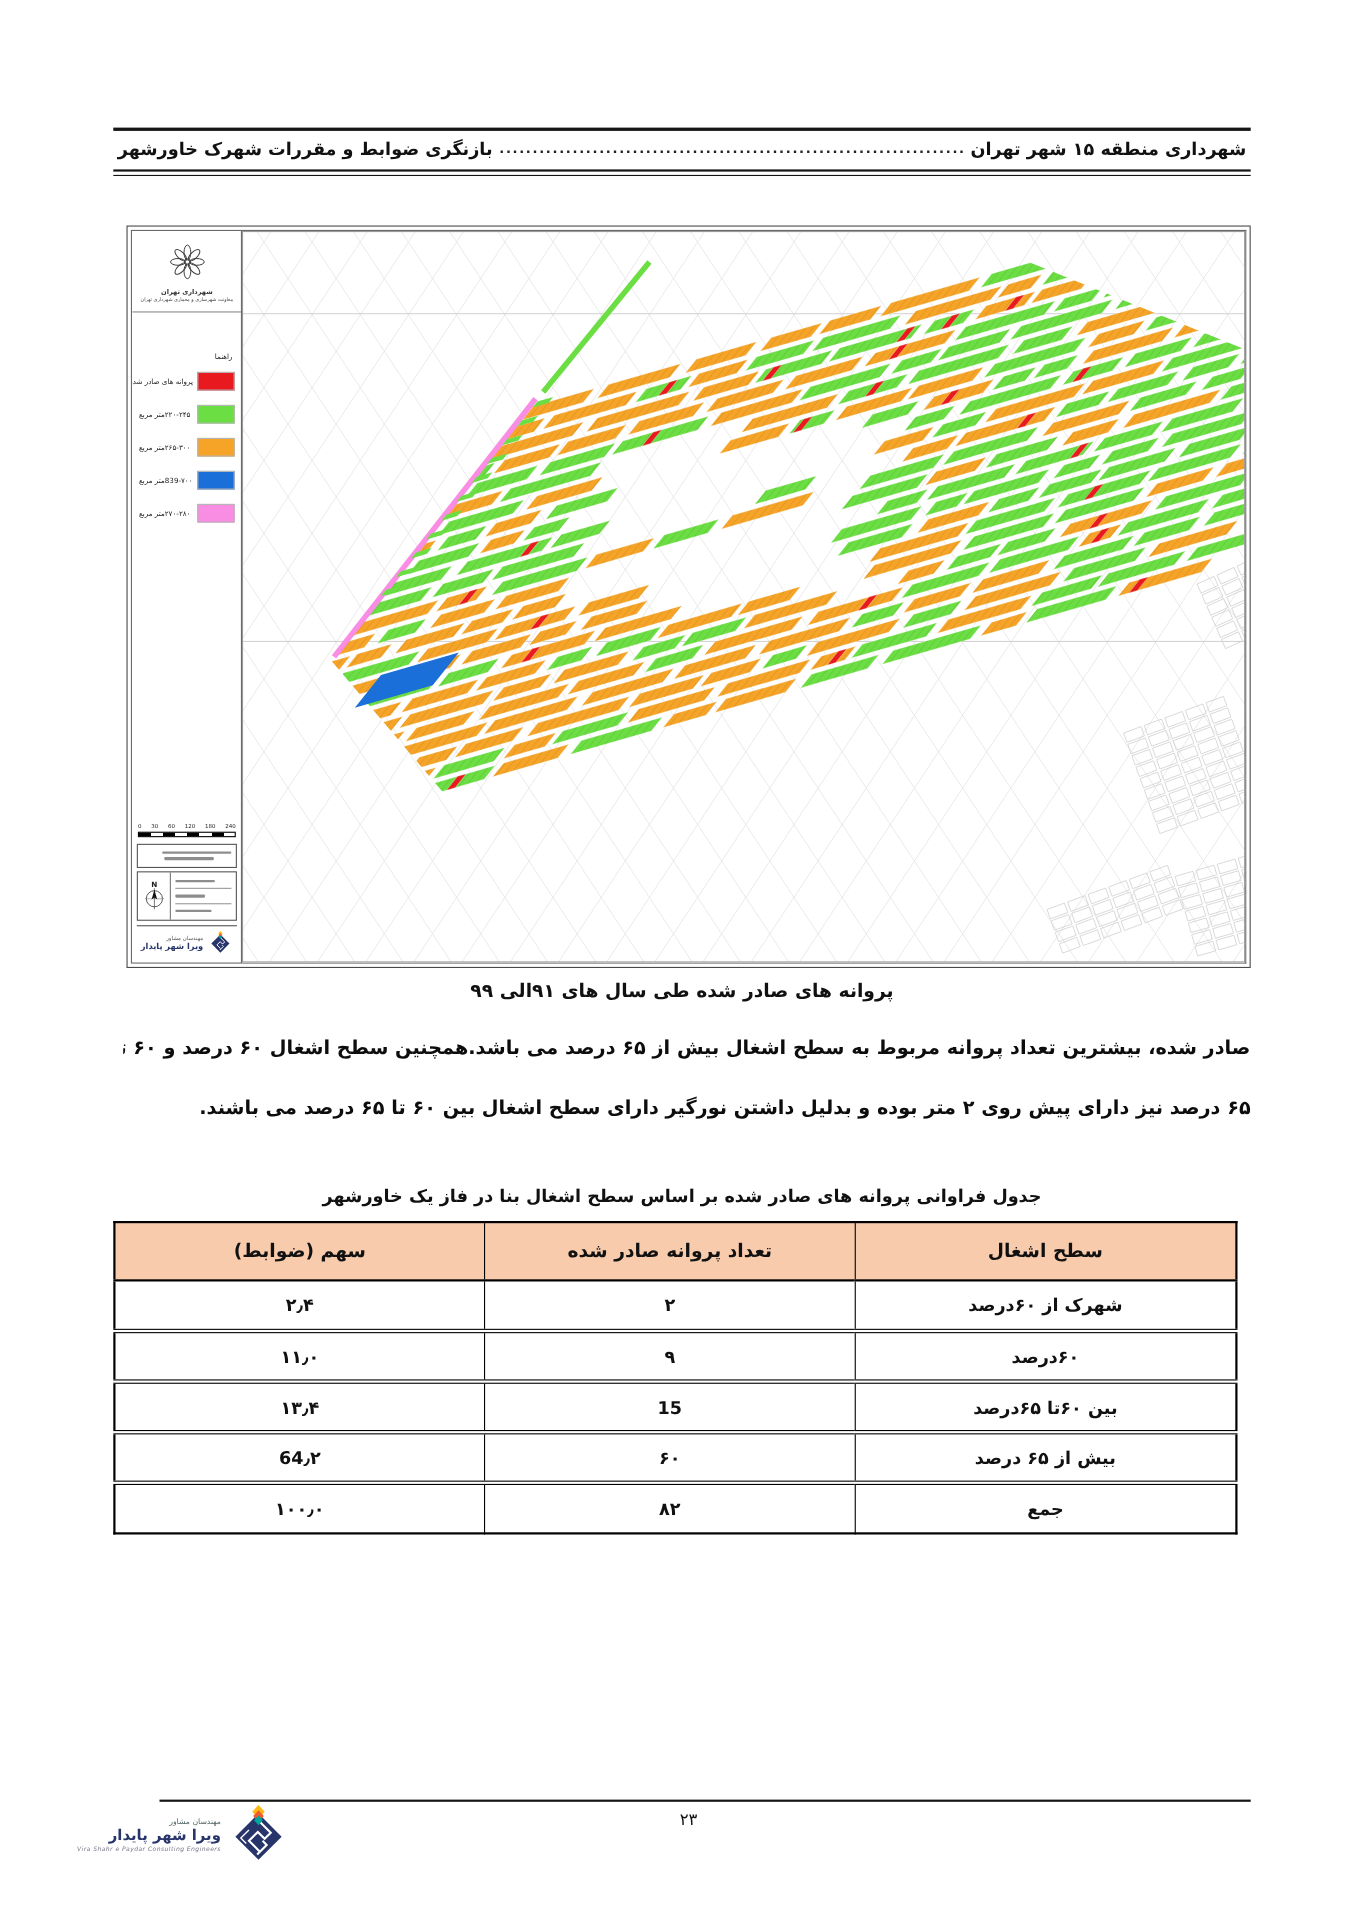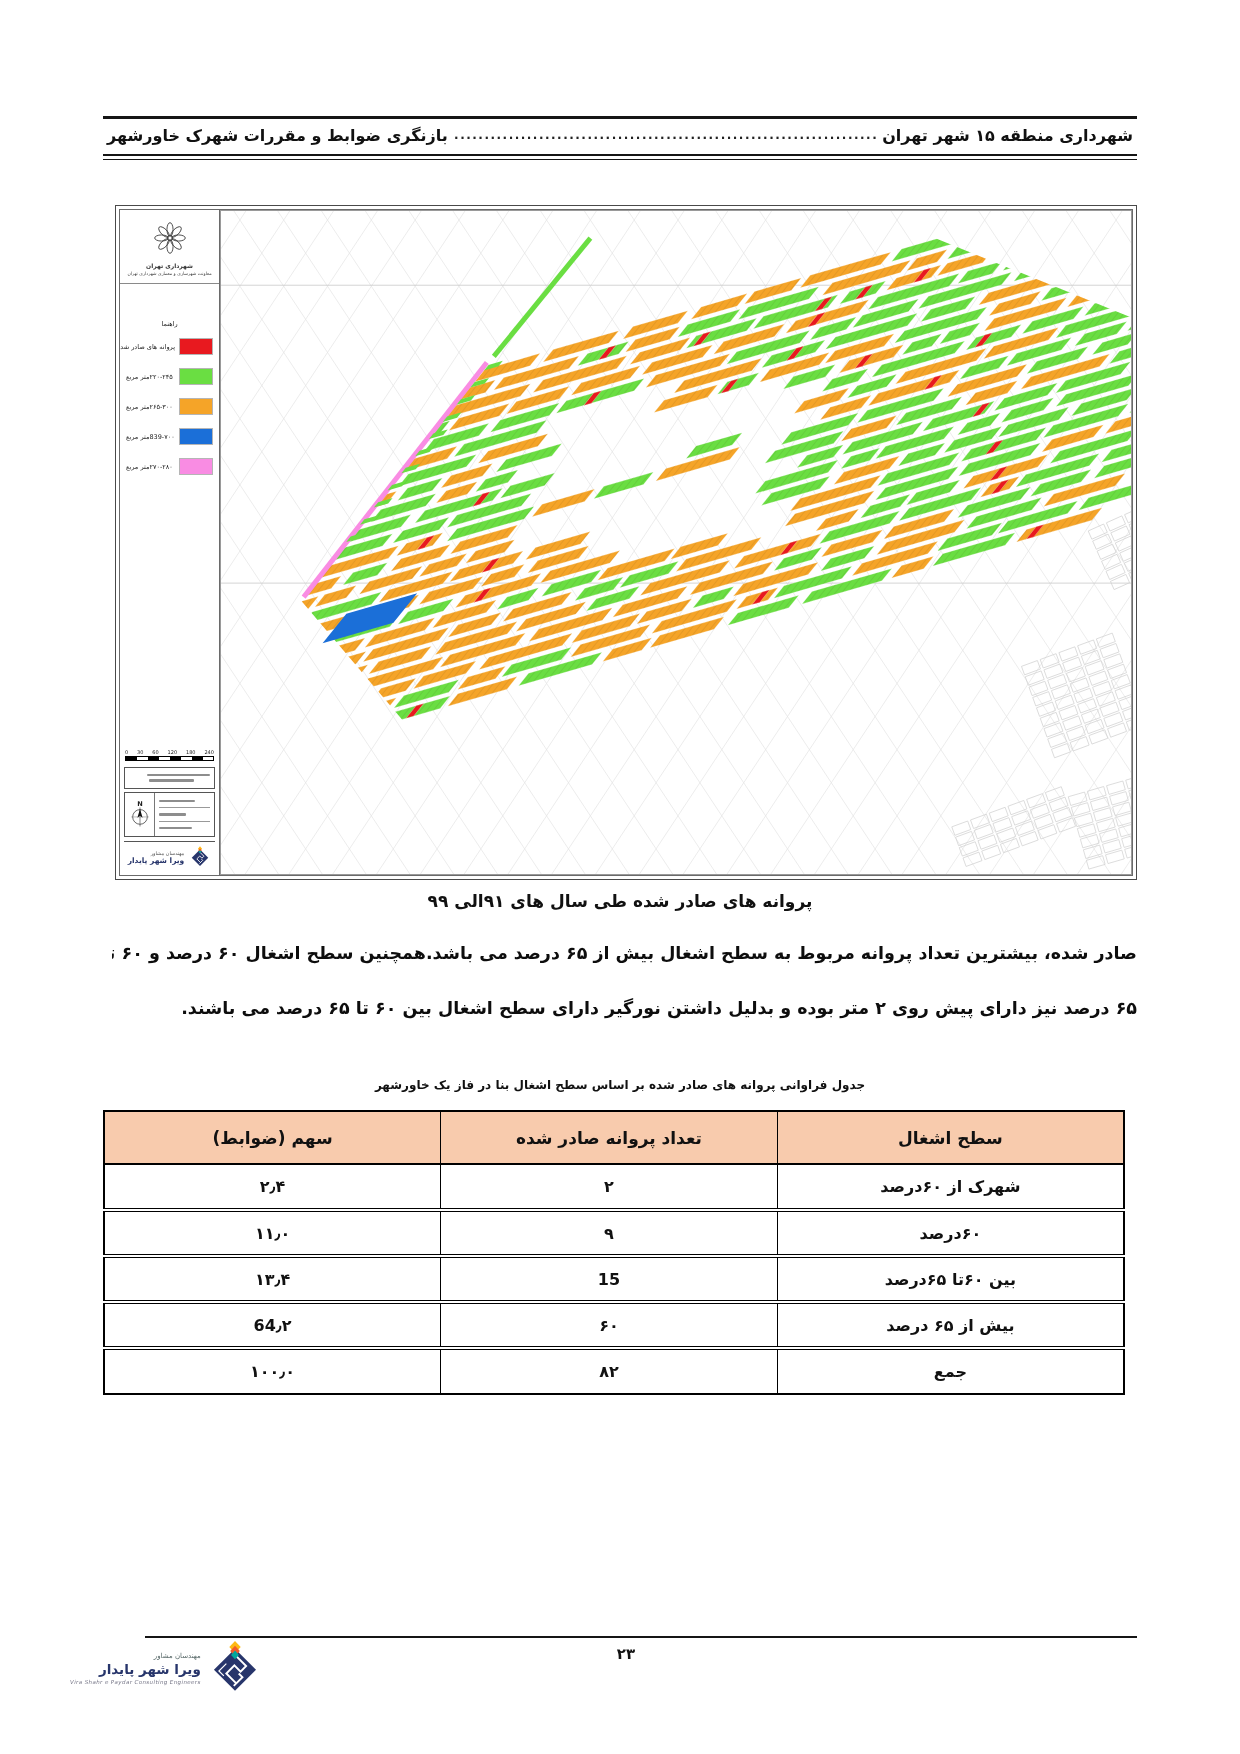--- a/index.html
+++ b/index.html
@@ -17,21 +17,21 @@
   
   .map-fig{position:absolute;right:103px;top:205px;width:1022px;height:675px;border:1.5px solid #4a4a4a;background:#fff;padding:3px;display:flex;direction:ltr}
   .map-sidebar{width:101px;border:1px solid #6a6a6a;background:#fff;display:flex;flex-direction:column;direction:rtl;overflow:hidden}
   .map-canvas{flex:1;border:1px solid #6a6a6a;border-left:none;background:#fff;position:relative}
   .map-canvas svg{display:block;width:100%;height:100%}
 
   .sb-top{padding:10px 4px 6px;text-align:center;border-bottom:1px solid #8a8a8a}
   .sb-org{font-size:6px;font-weight:700;color:#333;margin-top:2px}
   .sb-org-sub{font-size:4.5px;color:#444;margin-top:2px;line-height:1.4}
   .sb-legend{padding:10px 6px 0}
-  .sb-legend-title{font-size:6.5px;color:#222;margin:26px 2px 10px;text-align:center}
+  .sb-legend-title{font-size:6.5px;color:#222;margin:26px 2px 10px;text-align:right}
   .legend-row{display:flex;align-items:center;gap:4px;margin-bottom:13px}
   .legend-swatch{width:34px;height:17px;flex:0 0 auto;border:0.5px solid #b5b5b5}
   .legend-label{font-size:6.5px;color:#222;white-space:nowrap;flex:1;text-align:left;direction:rtl}
   .sb-spacer{flex:1}
   .sb-scale{padding:0 5px;direction:ltr}
   .scale-ticks{display:flex;justify-content:space-between;font-size:5px;color:#222;margin-bottom:1px}
   .scale-bar{height:5px;border:1px solid #000;background:repeating-linear-gradient(90deg,#000 0 11px,#fff 11px 22px)}
   .sb-box1{border:1px solid #555;margin:6px 4px 0;padding:3px 4px}
   .stub{height:2.5px;background:#8d8d8d;border-radius:1px;margin:3px 0}
   .sb-box2{border:1px solid #555;margin:3px 4px 0;display:flex;direction:ltr}
@@ -45,32 +45,32 @@
   .sb-firm-name{font-size:7.5px;font-weight:700;color:#27356b}
 
   
   .caption{position:absolute;right:103px;left:103px;top:891px;text-align:center;font-size:17px;font-weight:700}
   .para{position:absolute;right:103px;left:112px;top:926px;font-size:17.5px;font-weight:600;color:#0d0d0d}
   .para-line{height:55px;line-height:55px;white-space:nowrap;text-align:justify;text-align-last:justify;overflow:hidden}
   .para-line.first{padding-right:14px}
   .para-line.last{text-align:left;text-align-last:right}
 
   
-  .table-title{position:absolute;right:103px;left:103px;top:1078px;text-align:center;font-size:12px;font-weight:700}
+  .table-title{position:absolute;right:103px;left:103px;top:1078px;text-align:center;font-size:16px;font-weight:700}
   .freq-table{position:absolute;right:115px;top:1110px;width:1022px;border-collapse:collapse;direction:rtl}
   .freq-table th{background:#f8cbad;height:53px;font-size:17px;font-weight:700;border-left:1.5px solid #000;border-bottom:2.5px solid #000}
   .freq-table th:last-child{border-left:none}
   .freq-table td{height:46px;text-align:center;font-size:16px;font-weight:700;border-left:1.5px solid #000;border-bottom:4px double #000}
   .freq-table td:last-child{border-left:none}
   .freq-table tr:last-child td{border-bottom:none}
   .freq-table{border:2.5px solid #000}
 
   
   .footer-rule{position:absolute;right:103px;left:145px;top:1636px;border-top:2px solid #151515}
-  .page-number{position:absolute;top:1645px;right:0;left:12px;text-align:center;font-size:15px;font-weight:700}
+  .page-number{position:absolute;top:1645px;right:0;left:12px;text-align:center;font-size:15px;font-weight:400}
   .footer-logo{position:absolute;left:70px;top:1640px;display:flex;align-items:center;gap:6px;direction:ltr}
   .footer-logo-texts{text-align:right}
   .fl-small{font-size:7px;color:#566}
   .fl-name{font-size:13.5px;font-weight:700;color:#27356b;margin-top:1px}
   .fl-en{font-size:5.5px;font-style:italic;color:#778;margin-top:2px;letter-spacing:.4px}
 </style>
 </head>
 <body>
 
 <div class="page">

